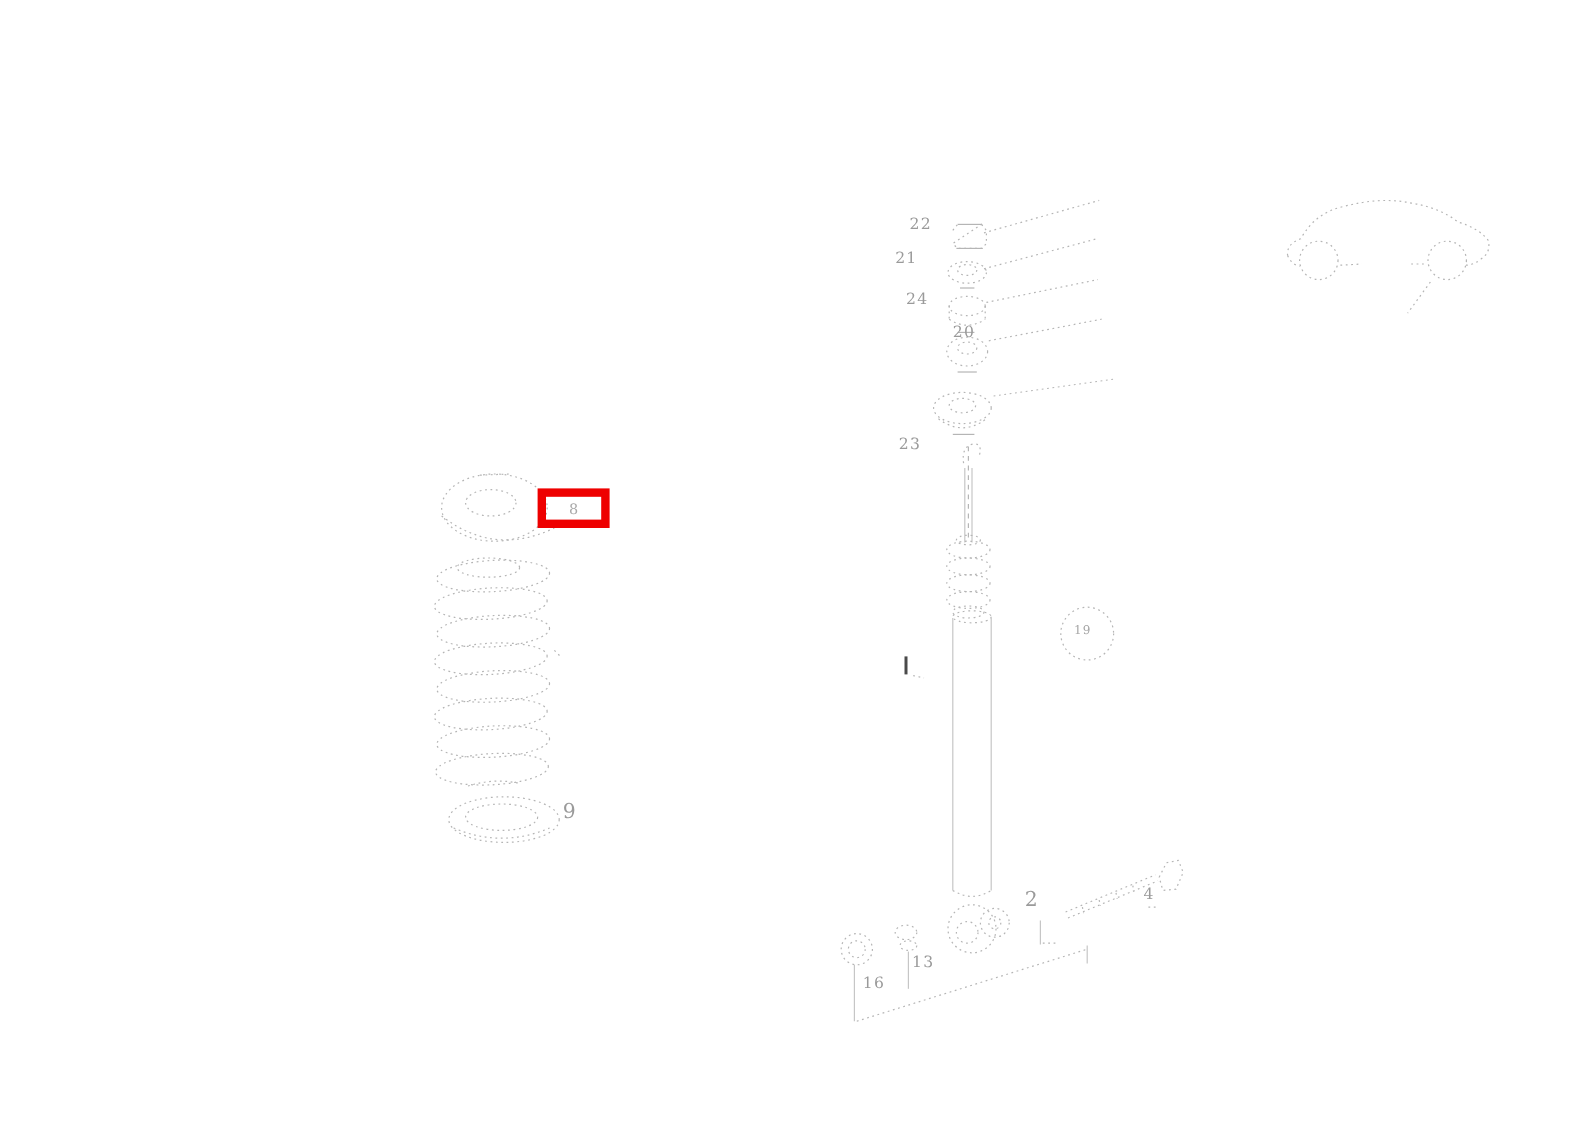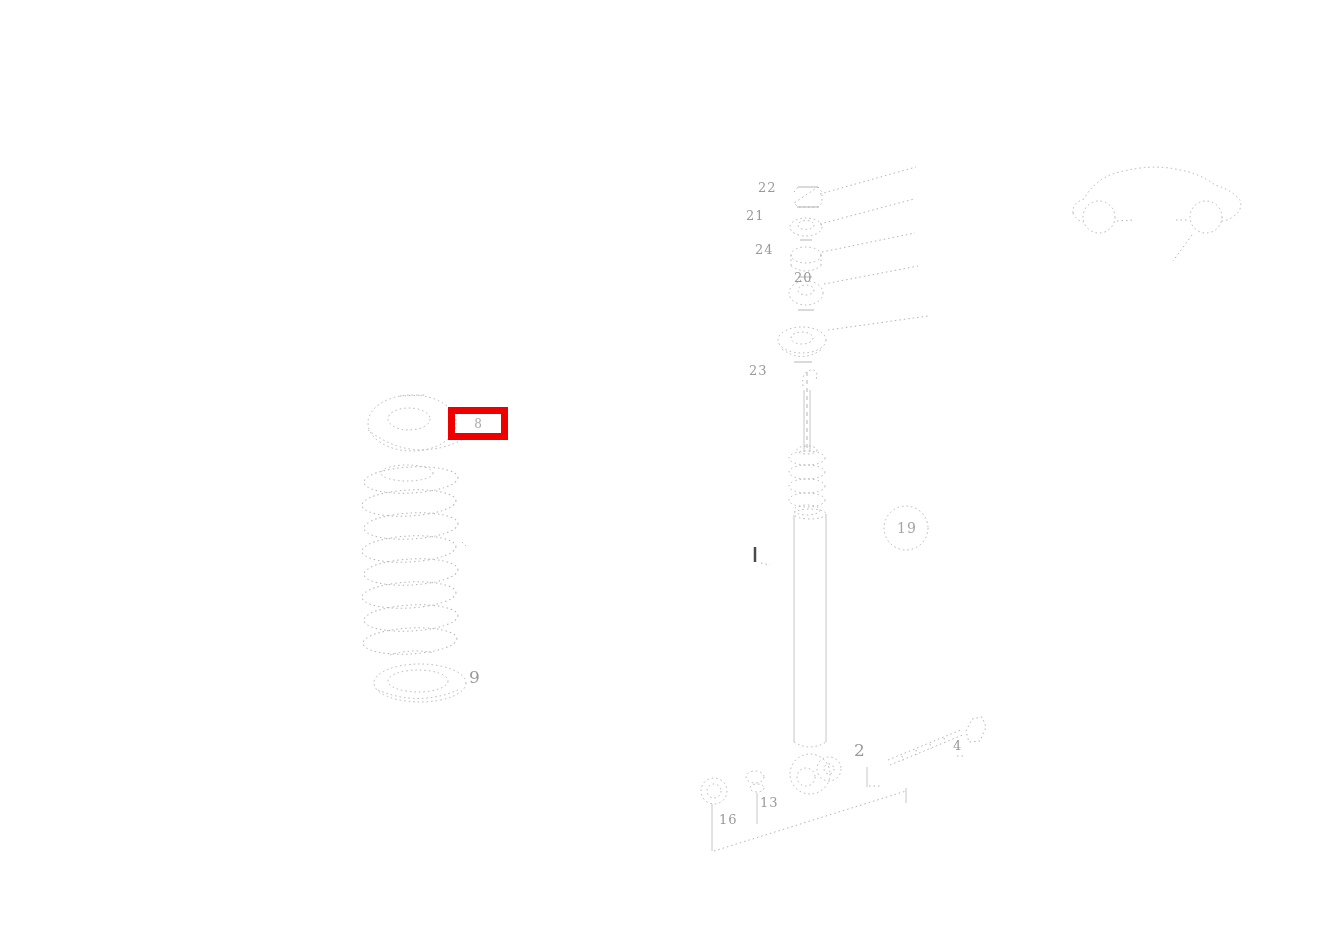--- a/index.html
+++ b/index.html
@@ -35,22 +35,21 @@
     box-sizing:border-box;
     display:flex;align-items:center;justify-content:center;
     cursor:pointer;
   }
   .highlight-box .inner-label{
     color:#a9a9a9;font-size:12px;line-height:1;
   }
   .circled-label{
     position:absolute;
     left:895px;top:521px;width:24px;
-    text-align:center;
-    color:#a5a5a5;font-size:14px;letter-spacing:1px;
+    color:#a5a5a5;font-size:10px;letter-spacing:1px;
     line-height:1;cursor:pointer;
   }
 </style>
 </head>
 <body>
 
 <div class="canvas">
 
   <svg class="art" width="1326" height="938" viewBox="0 0 1326 938">
 

